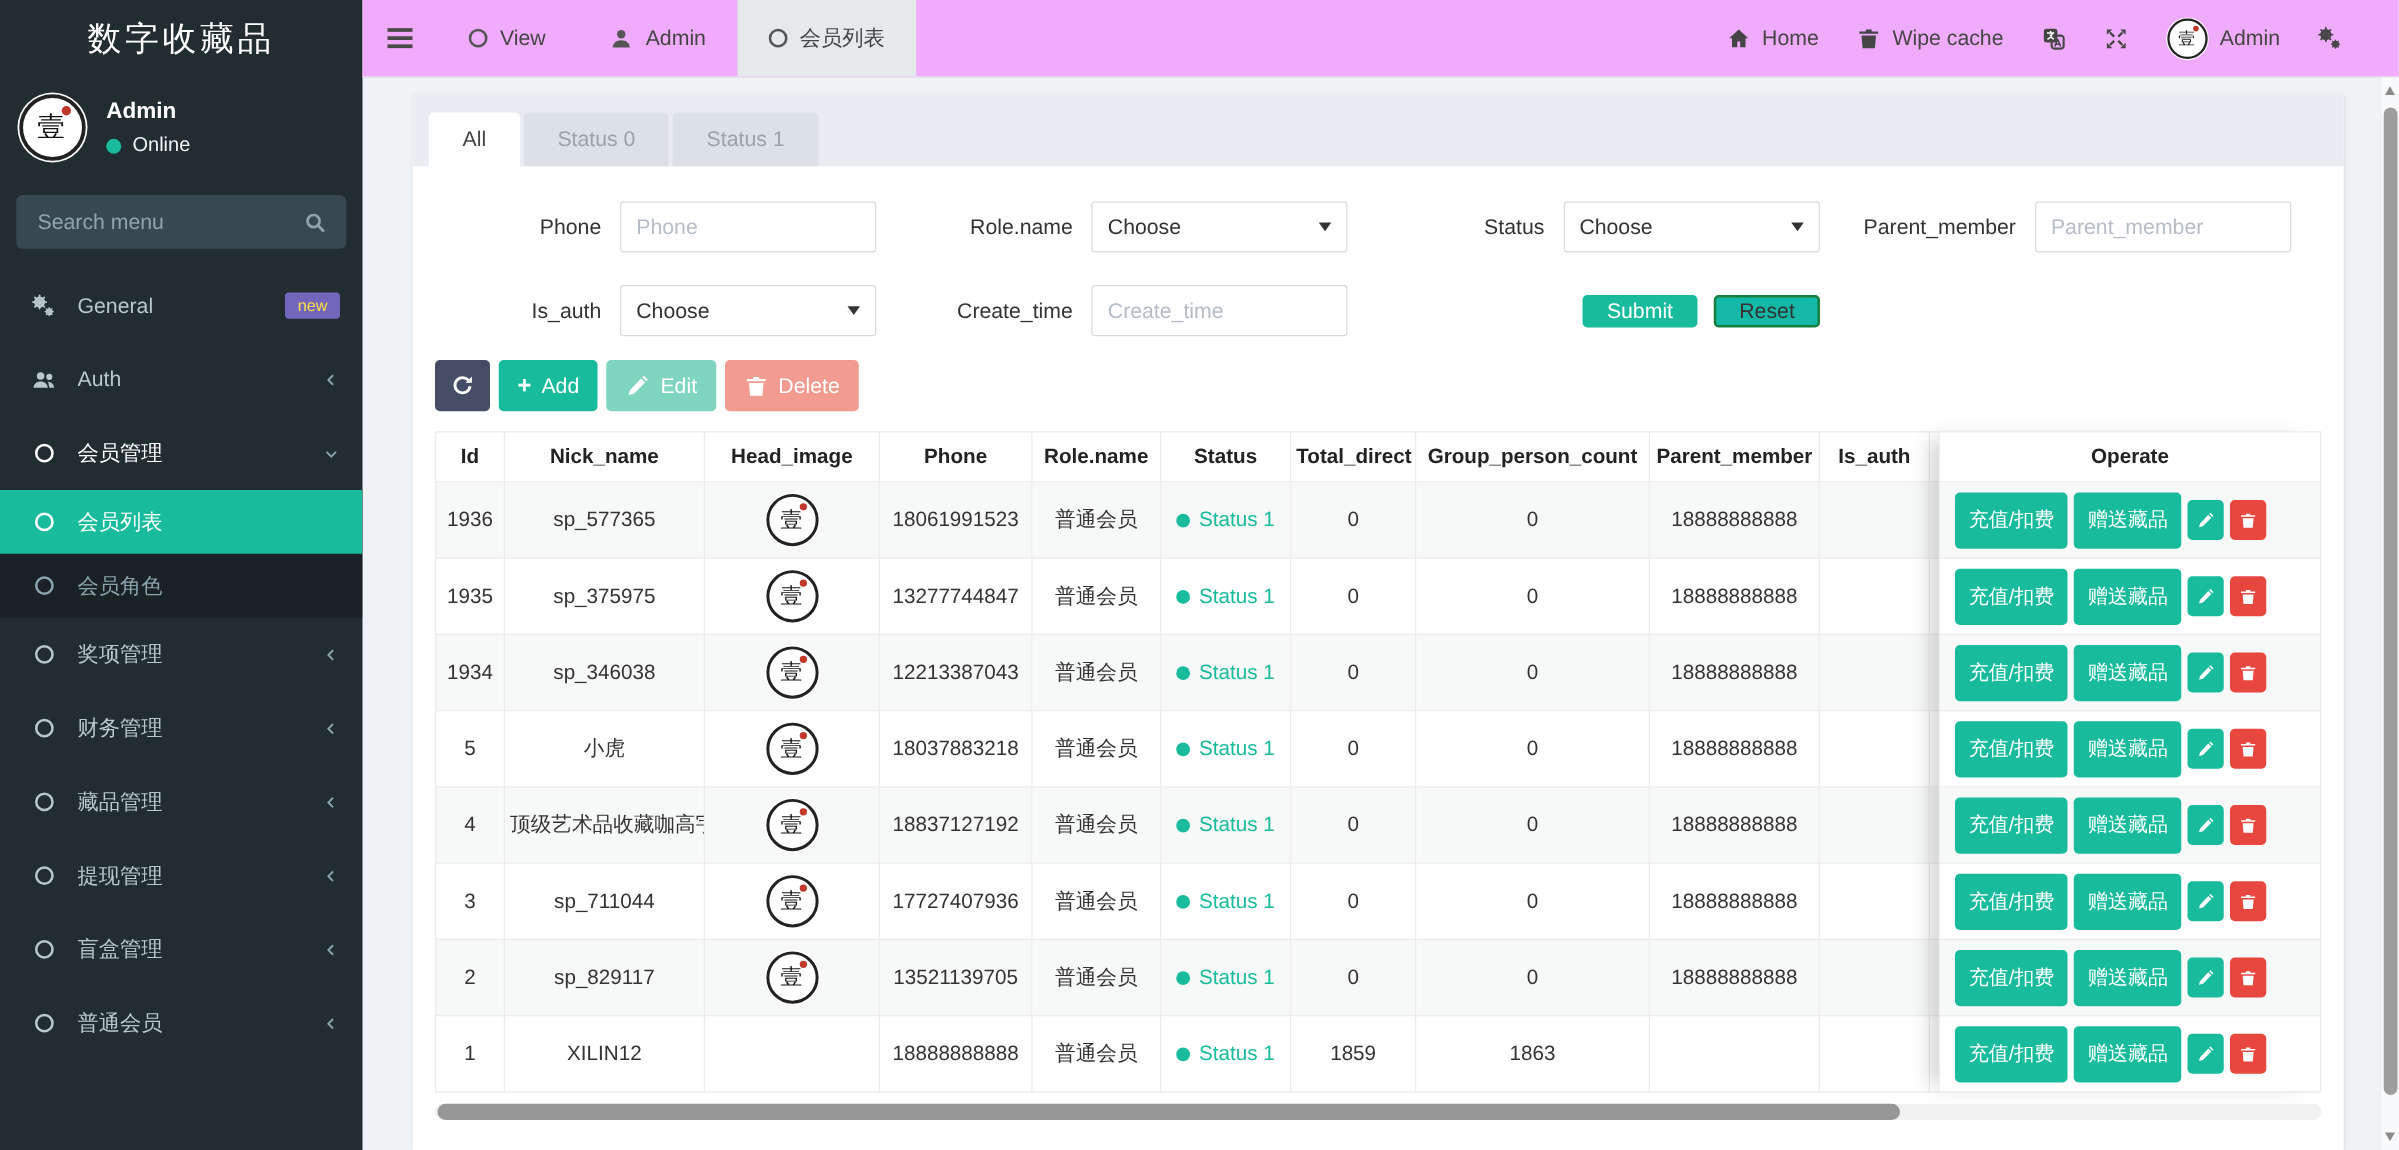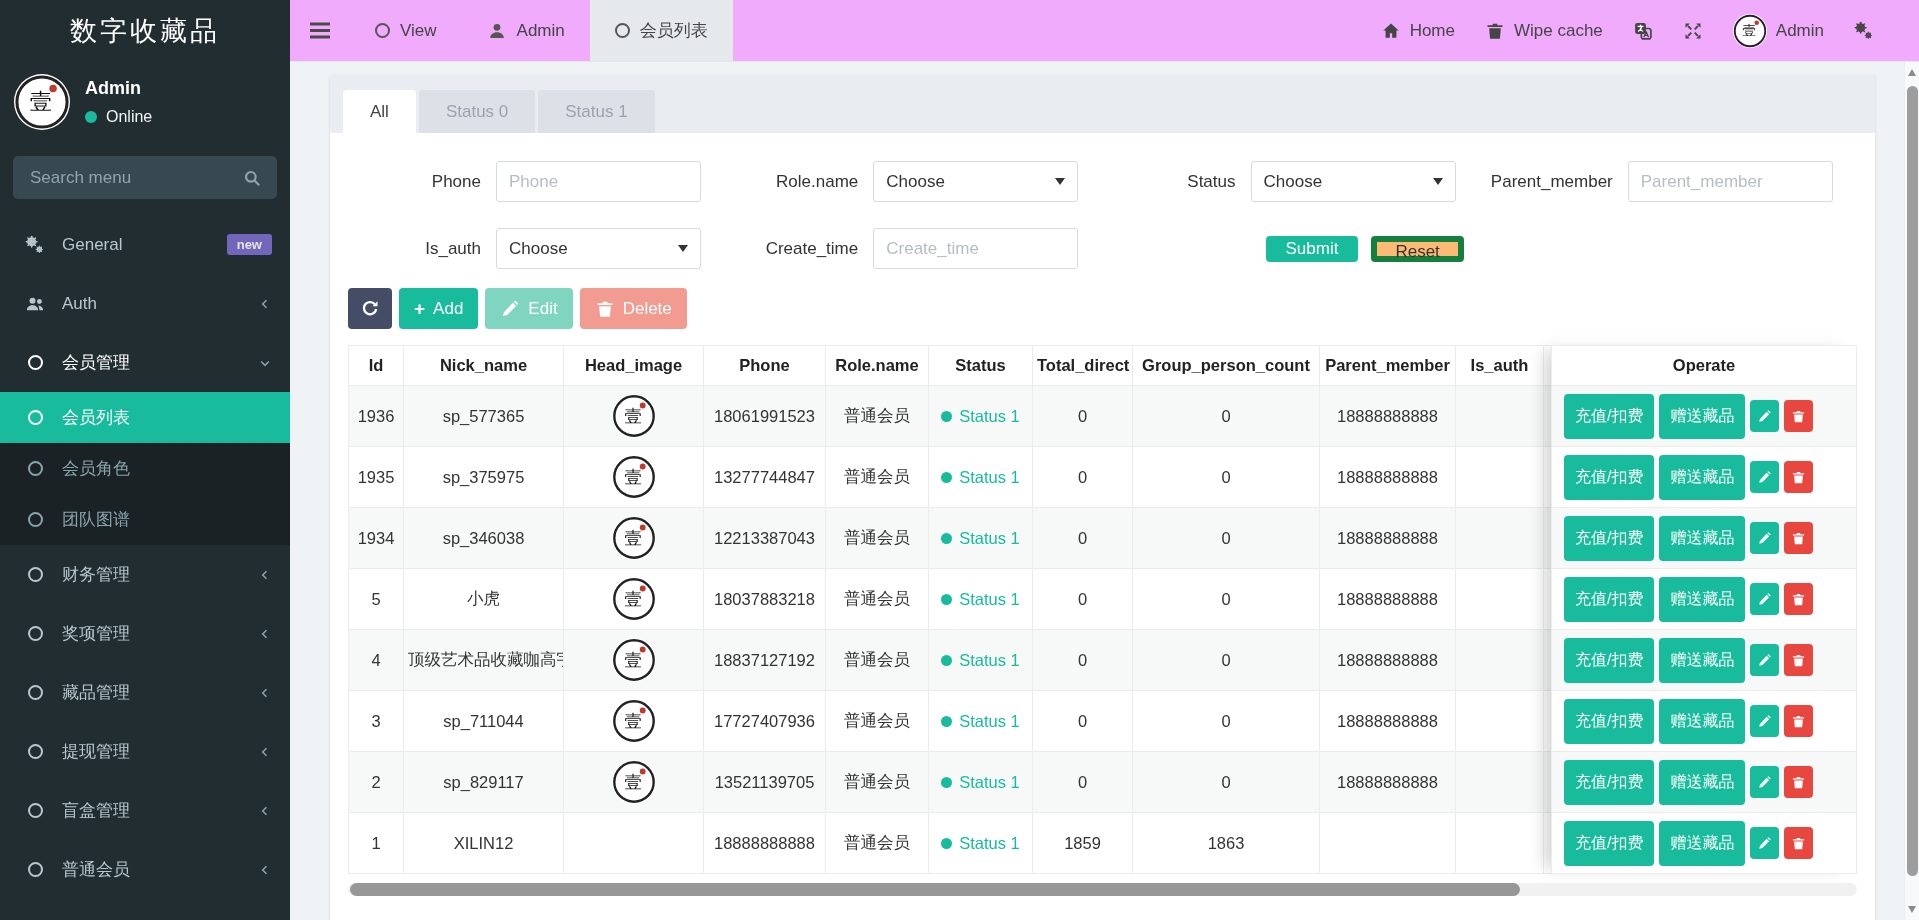--- a/index.html
+++ b/index.html
@@ -22,21 +22,21 @@
   .user-status{display:flex;align-items:center;gap:9px;color:#f2f5f6;font-size:16px}
   .dot{width:12px;height:12px;border-radius:50%;background:var(--accent)}
   .sidebar-search{margin:10px 13px 16px;background:#374850;border-radius:5px;height:43px;display:flex;align-items:center;padding:0 15px;gap:8px}
   .sidebar-search input{flex:1;background:transparent;border:0;outline:0;color:#ccd5d9;font-size:17px;font-family:inherit;min-width:0}
   .sidebar-search input::placeholder{color:#90a4ab}
   .sidebar-search .ico{color:#90a4ab}
   .menu{flex:1;overflow:hidden}
   .menu-item{height:59px;display:flex;align-items:center;gap:15px;padding:0 18px 0 23px;color:var(--side-txt);font-size:17px;cursor:pointer}
   .menu-item .ico{width:24px;display:flex;justify-content:center;align-items:center;flex-shrink:0}
   .menu-label{flex:1;white-space:nowrap;overflow:hidden}
-  .badge-new{background:#7266ba;color:#e5e5e5;font-size:13px;font-weight:bold;padding:3px 10px;border-radius:3px}
+  .badge-new{background:#7266ba;color:#fde047;font-size:13px;font-weight:normal;padding:3px 10px;border-radius:3px}
   .chev{color:var(--side-mut);display:flex;align-items:center}
   .chev svg{width:14px;height:14px}
   .menu-item.parent-open{color:#fff}
   .submenu{background:var(--side-sub)}
   .submenu .menu-item{height:51px;color:var(--side-mut)}
   .submenu .menu-item.active{background:var(--accent);color:#fff}
   .circle-o{width:15px;height:15px;border:2.5px solid currentColor;border-radius:50%}
   .ico svg{width:20px;height:20px;display:block}
 
   
@@ -63,21 +63,21 @@
   .field{display:flex;align-items:center}
   .field>label{width:148px;text-align:right;padding-right:15px;color:#333;font-size:17px;white-space:nowrap}
   .control{width:205px;height:41px;border:1px solid #d5dbe0;border-radius:3px;background:#fff}
   input.control{padding:0 12px;font-size:17px;color:#333;outline:none;font-family:inherit}
   input.control::placeholder{color:#b6bdc6}
   .select{display:flex;align-items:center;justify-content:space-between;padding:0 12px;color:#333;font-size:17px;cursor:pointer}
   .caret{width:0;height:0;border-left:5.5px solid transparent;border-right:5.5px solid transparent;border-top:7px solid #333}
   .field.buttons{padding-left:163px;gap:13px}
   .btn{border:none;border-radius:4px;font-size:17px;cursor:pointer;font-family:inherit;height:26px}
   .btn-submit{background:var(--accent);color:#fff;padding:0 20px}
-  .btn-reset{background:#fdba74;color:#333;padding:0 18px;border:6px solid #15803d}
+  .btn-reset{background:#14b8a6;color:#333;padding:0 18px;border:2px solid #15803d}
 
   .toolbar{display:flex;gap:7px;padding:13px 18px 10px}
   .tbtn{height:41px;border:none;border-radius:4px;color:#fff;font-size:17px;display:flex;align-items:center;gap:8px;padding:0 15px;cursor:pointer;font-family:inherit}
   .tbtn .ico{display:flex}
   .tbtn-refresh{background:#454d66;width:44px;justify-content:center;padding:0}
   .tbtn-add{background:var(--accent)}
   .tbtn-edit{background:#80d5c0}
   .tbtn-del{background:#f29b90}
   .plus-glyph{font-size:19px;font-weight:bold;line-height:1}
 
@@ -207,43 +207,37 @@
               <span class="circle-o"></span>
             </span>
             <span class="menu-label">会员列表</span>
           </div>
           <div class="menu-item">
             <span class="ico">
               <span class="circle-o"></span>
             </span>
             <span class="menu-label">会员角色</span>
           </div>
-          <div class="menu-item">
-            <span class="ico">
-              <span class="circle-o"></span>
-            </span>
-            <span class="menu-label">团队图谱</span>
-          </div>
         </div>
         <div class="menu-item">
           <span class="ico">
             <span class="circle-o"></span>
           </span>
-          <span class="menu-label">财务管理</span>
+          <span class="menu-label">奖项管理</span>
           <span class="chev">
             <svg viewBox="0 0 24 24">
               <path fill="none" stroke="currentColor" stroke-width="2.6" d="M14.5 5.5 8 12l6.5 6.5"></path>
             </svg>
           </span>
         </div>
         <div class="menu-item">
           <span class="ico">
             <span class="circle-o"></span>
           </span>
-          <span class="menu-label">奖项管理</span>
+          <span class="menu-label">财务管理</span>
           <span class="chev">
             <svg viewBox="0 0 24 24">
               <path fill="none" stroke="currentColor" stroke-width="2.6" d="M14.5 5.5 8 12l6.5 6.5"></path>
             </svg>
           </span>
         </div>
         <div class="menu-item">
           <span class="ico">
             <span class="circle-o"></span>
           </span>

